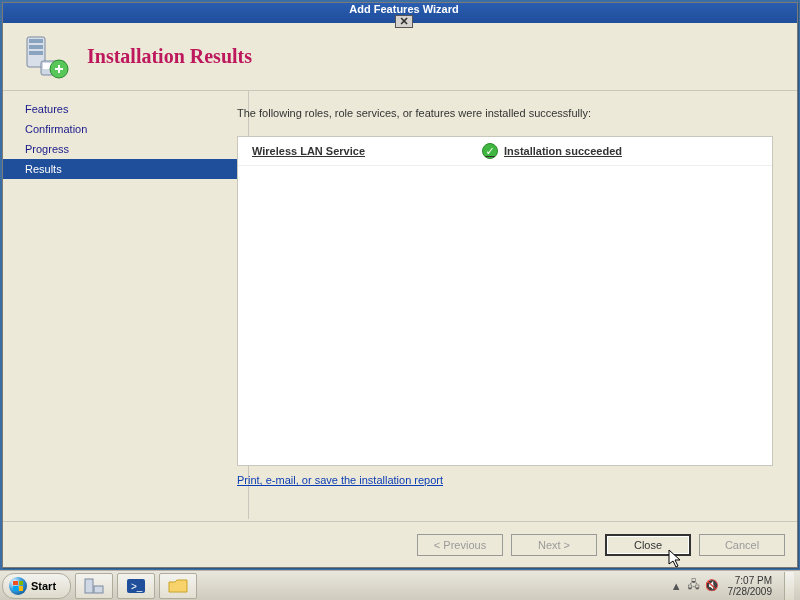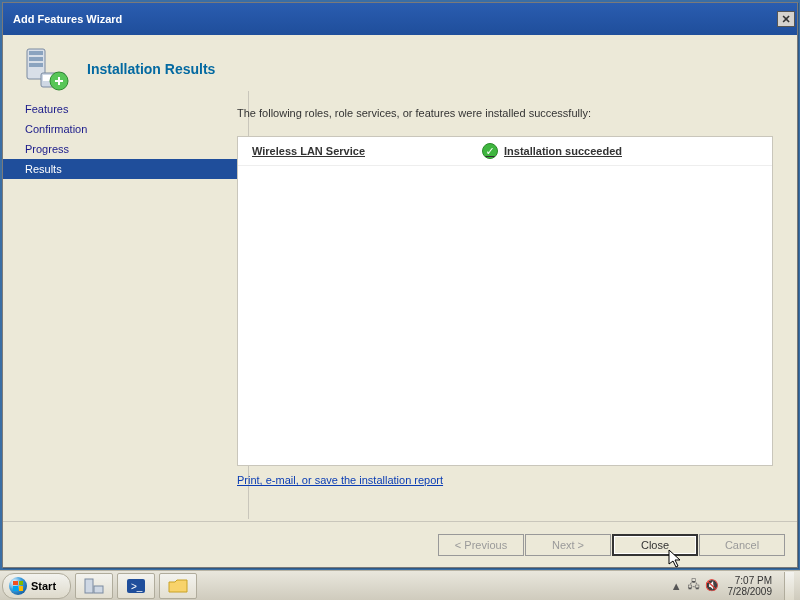--- a/index.html
+++ b/index.html
@@ -6,37 +6,37 @@
 html, body { width: 800px; height: 600px; overflow: hidden; background: #3a6ea5; }
 
 .desktop { width: 800px; height: 600px; background: #3a6ea5; position: relative; }
 
 .window {
   position: absolute; left: 2px; top: 2px; width: 796px; height: 566px;
   background: #ece9d8; border: 1px solid #7a7a7a; box-shadow: 1px 1px 0 rgba(0,0,0,.2);
 }
 
 .titlebar {
-  height: 32px; background: linear-gradient(#2a5db0,#1f4e9b); color: #fff;
+  height: 20px; background: linear-gradient(#2a5db0,#1f4e9b); color: #fff;
   font-size: 11px; font-weight: bold; display: flex; align-items: center;
-  padding: 0 2px 0 10px; justify-content: space-between;
+  padding: 0 2px 0 10px; justify-content: space-between; flex-direction: column;
 }
 .titlebar .close-btn {
   width: 18px; height: 16px; background: #d6d3ce; border: 1px solid #555;
   color: #333; font-size: 11px; display:flex; align-items:center; justify-content:center;
   line-height:1; cursor: default;
 }
 
 .header-area {
   height: 68px; border-bottom: 1px solid #c9c6bb; display:flex; align-items:center; padding-left: 20px;
   background: #ece9d8;
 }
 .header-icon { width: 48px; height: 48px; margin-right: 16px; position: relative; }
 .header-icon svg { width: 48px; height: 48px; }
-.page-title { font-size: 14px; font-weight: bold; color: #0369a1; }
+.page-title { font-size: 20px; font-weight: bold; color: #be185d; font-family: Liberation Serif, serif; }
 
 .body-area {
   position: absolute; left: 0; top: 88px; right: 0; bottom: 48px;
   background: #ece9d8;
 }
 
 .sidebar {
   position:absolute; left:0; top:0; width:246px; bottom:0;
   border-right: 1px solid #c9c6bb; padding-top: 8px;
 }
@@ -62,21 +62,21 @@
   width:16px; height:16px; border-radius:50%; background:#3fb63f; color:#fff;
   display:inline-flex; align-items:center; justify-content:center; font-size:11px; margin-right:6px;
   border:1px solid #2a8a2a;
 }
 .status-text { font-weight: bold; }
 
 .report-link { color: #0b3db4; text-decoration: underline; margin-top: 8px; display:inline-block; }
 
 .footer {
   position:absolute; left:0; right:0; bottom:0; height:46px; border-top: 1px solid #c9c6bb;
-  display:flex; align-items:center; justify-content:flex-end; padding-right: 12px; gap: 1px;
+  display:flex; align-items:center; justify-content:flex-end; padding-right: 12px; gap: 8px;
 }
 .btn {
   min-width: 86px; height: 22px; font-size: 11px; background: #ece9d8;
   border: 1px solid #999; color: #333; padding: 0 10px; cursor: default;
 }
 .btn.disabled { color: #9a9a9a; }
 .btn.default { border: 2px solid #333; box-shadow: inset 0 0 0 1px #fff; }
 
 
 .taskbar {

